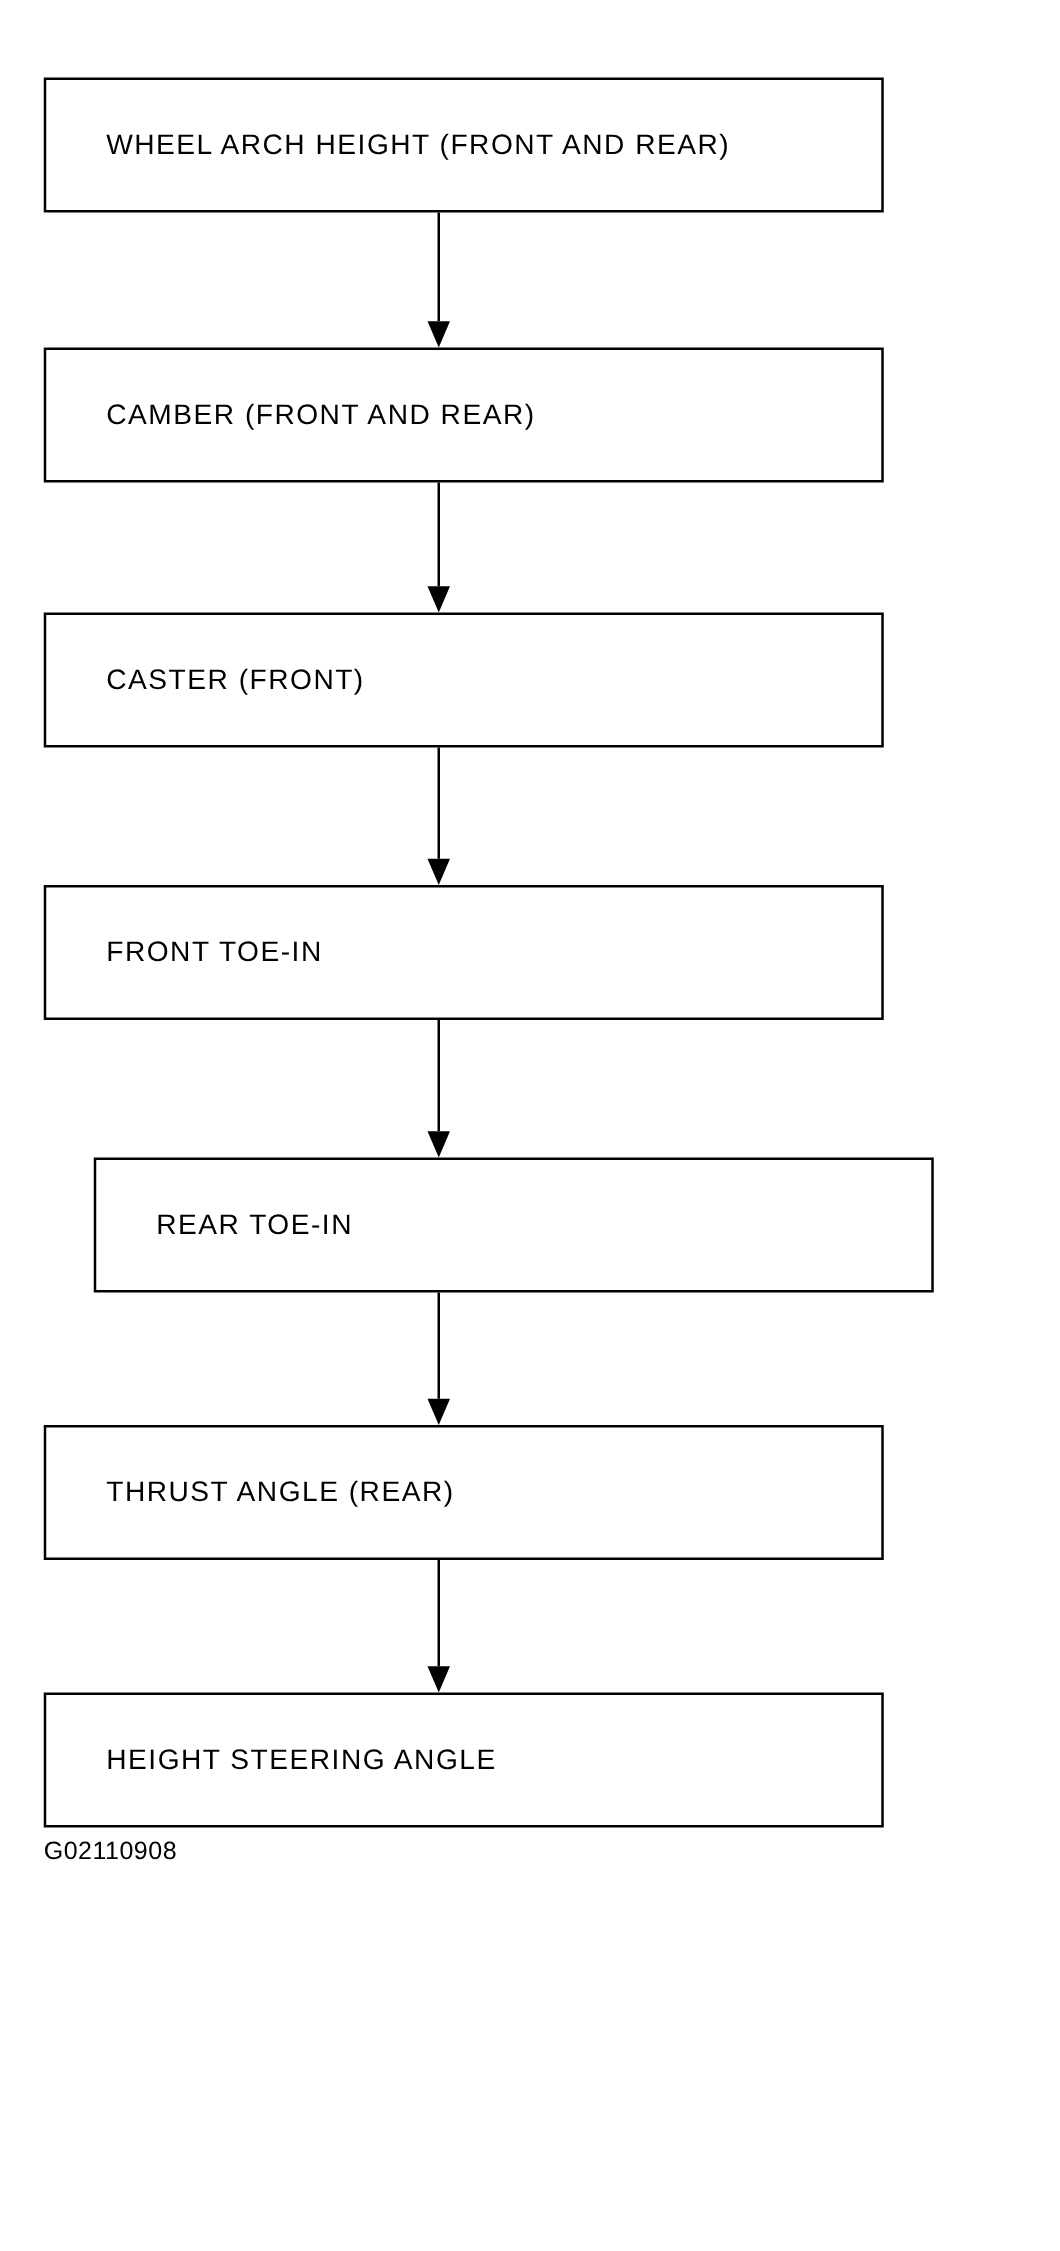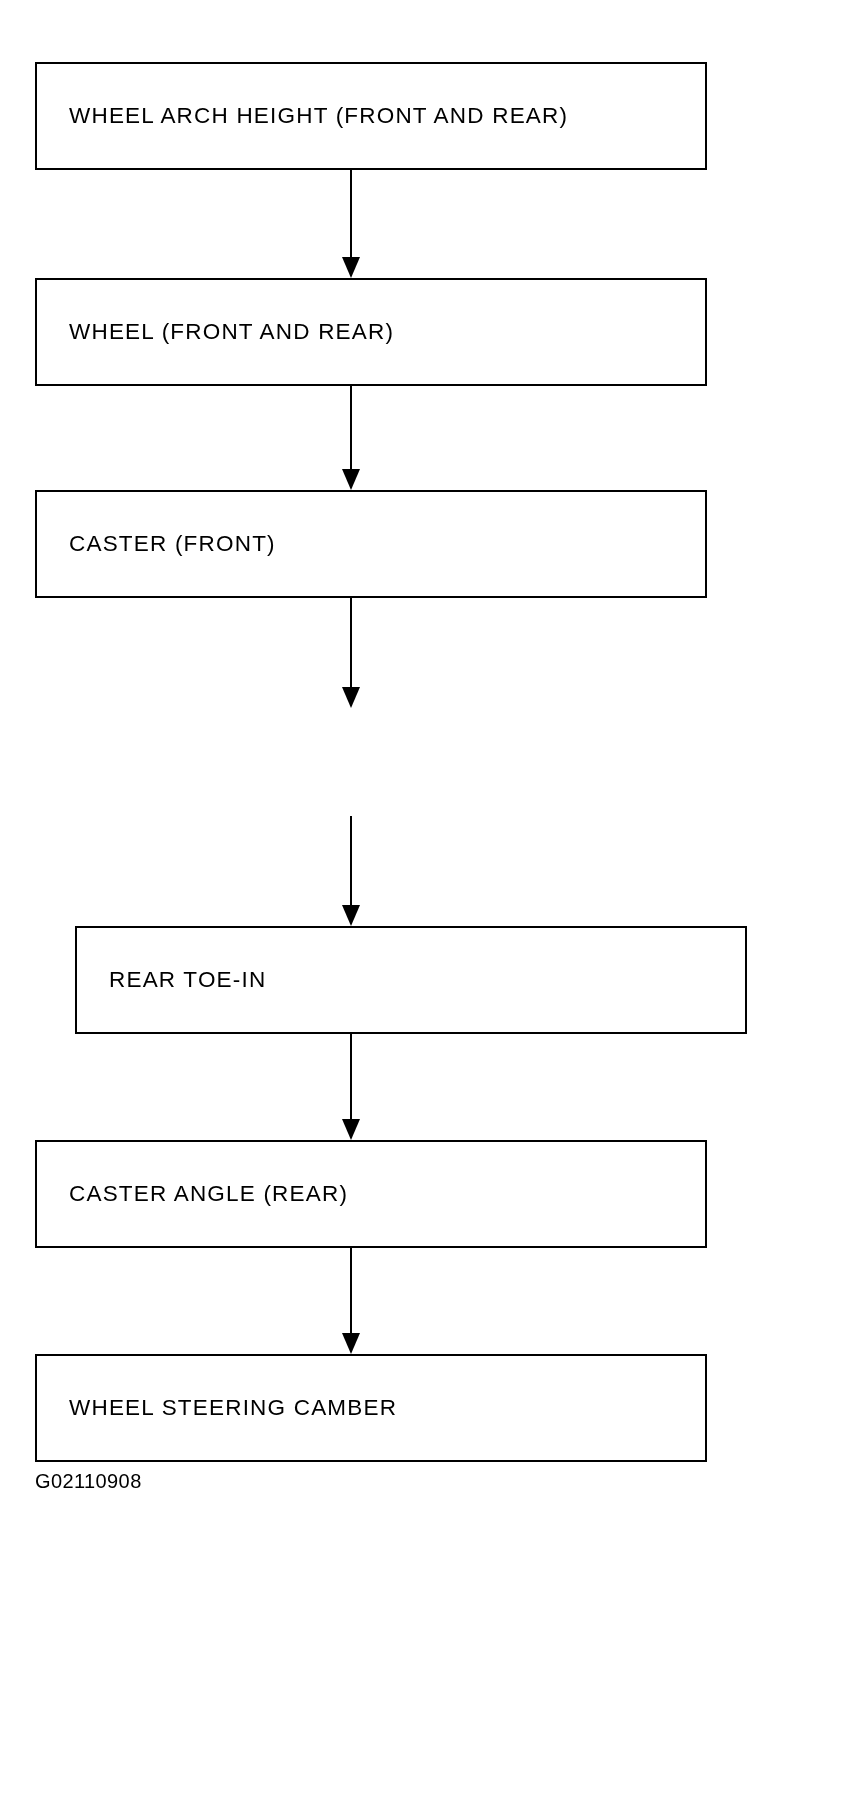--- a/index.html
+++ b/index.html
@@ -30,21 +30,21 @@
     width: 672px;
     height: 108px;
     border: 2px solid #000000;
     box-sizing: border-box;
     background: #ffffff;
     display: flex;
     align-items: center;
   }
 
   .node .node-label {
-    padding-left: 32px;
+    padding-left: 48px;
     font-size: 22.5px;
     letter-spacing: 1.2px;
     white-space: nowrap;
     line-height: 1.1;
   }
 
   .connector {
     position: absolute;
     left: 341px;
     width: 20px;
@@ -97,60 +97,63 @@
   <div class="node n0">
     <span class="node-label">WHEEL ARCH HEIGHT (FRONT AND REAR)</span>
   </div>
 
   <div class="connector c0">
     <div class="shaft" style="height:87px;"></div>
     <div class="head" style="top:87px;"></div>
   </div>
 
   <div class="node n1">
-    <span class="node-label">WHEEL (FRONT AND REAR)</span>
+    <span class="node-label">CAMBER (FRONT AND REAR)</span>
   </div>
 
   <div class="connector c1">
     <div class="shaft" style="height:83px;"></div>
     <div class="head" style="top:83px;"></div>
   </div>
 
   <div class="node n2">
     <span class="node-label">CASTER (FRONT)</span>
   </div>
 
   <div class="connector c2">
     <div class="shaft" style="height:89px;"></div>
     <div class="head" style="top:89px;"></div>
   </div>
 
+  <div class="node n3">
+    <span class="node-label">FRONT TOE-IN</span>
+  </div>
 
   <div class="connector c3">
     <div class="shaft" style="height:89px;"></div>
     <div class="head" style="top:89px;"></div>
   </div>
 
   <div class="node n4">
     <span class="node-label">REAR TOE-IN</span>
   </div>
 
   <div class="connector c4">
     <div class="shaft" style="height:85px;"></div>
     <div class="head" style="top:85px;"></div>
   </div>
 
   <div class="node n5">
-    <span class="node-label">CASTER ANGLE (REAR)</span>
+    <span class="node-label">THRUST ANGLE (REAR)</span>
   </div>
 
   <div class="connector c5">
     <div class="shaft" style="height:85px;"></div>
     <div class="head" style="top:85px;"></div>
   </div>
 
   <div class="node n6">
-    <span class="node-label">WHEEL STEERING CAMBER</span>
+    <span class="node-label">HEIGHT STEERING ANGLE</span>
   </div>
 
   <div class="figure-id">G02110908</div>
 
 </div>
 
 </body></html>

